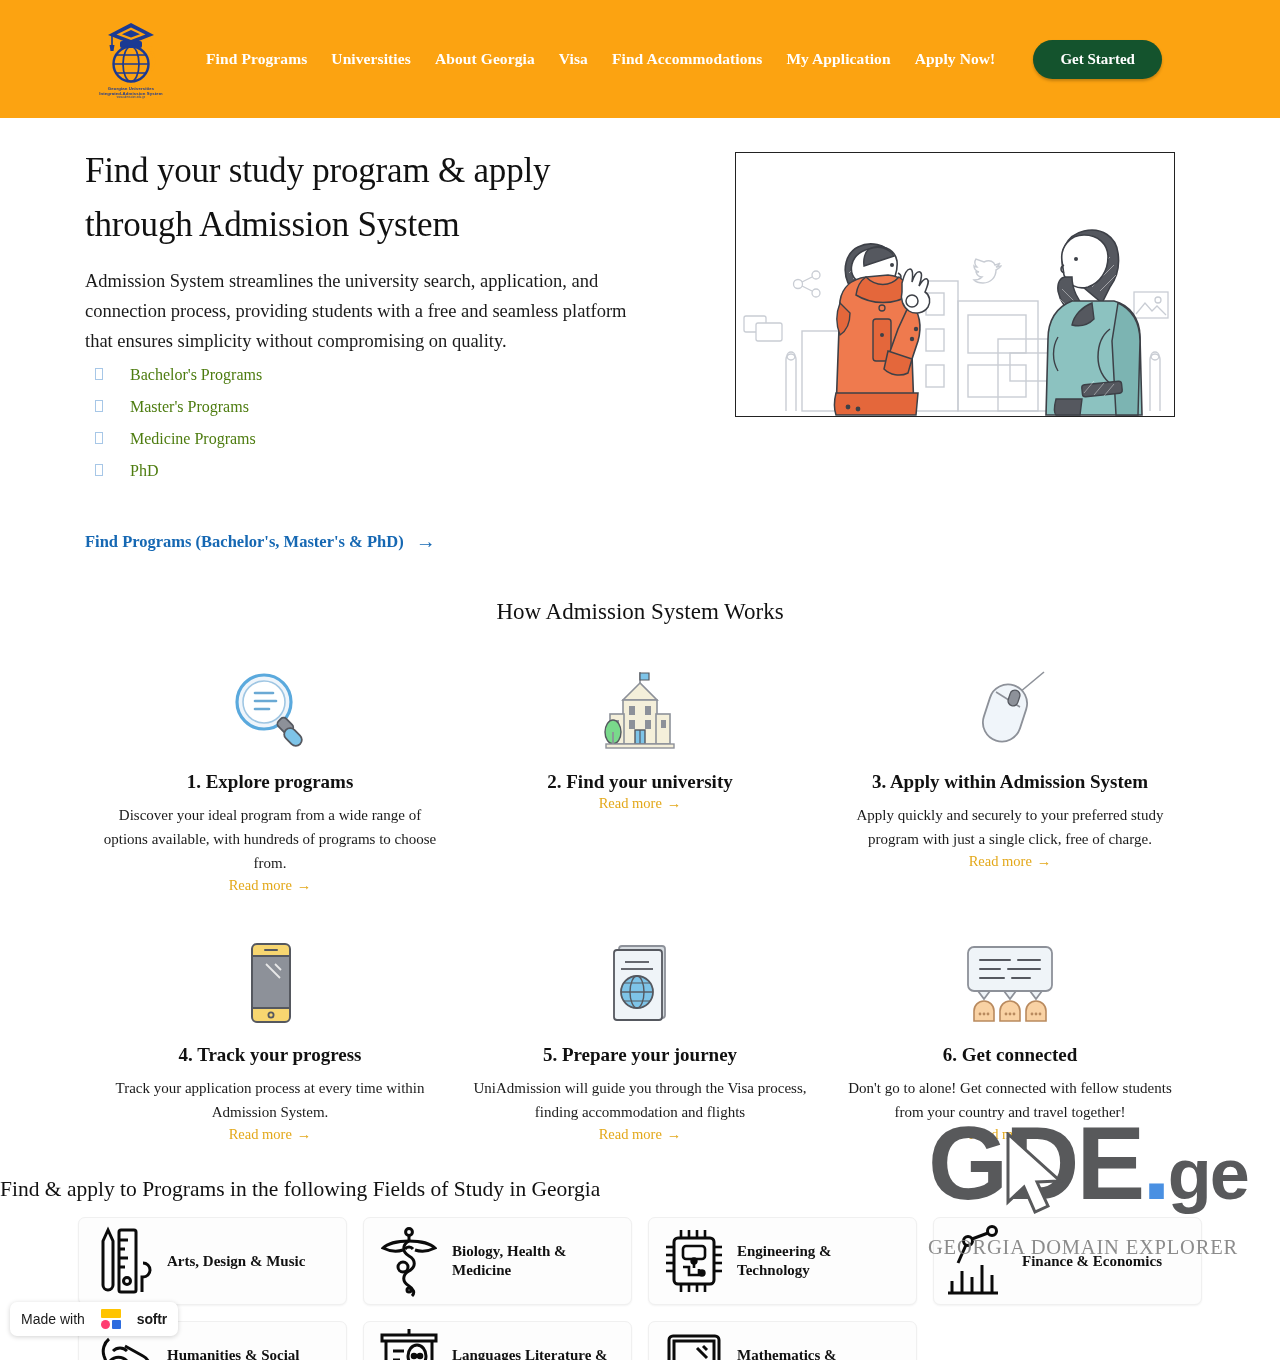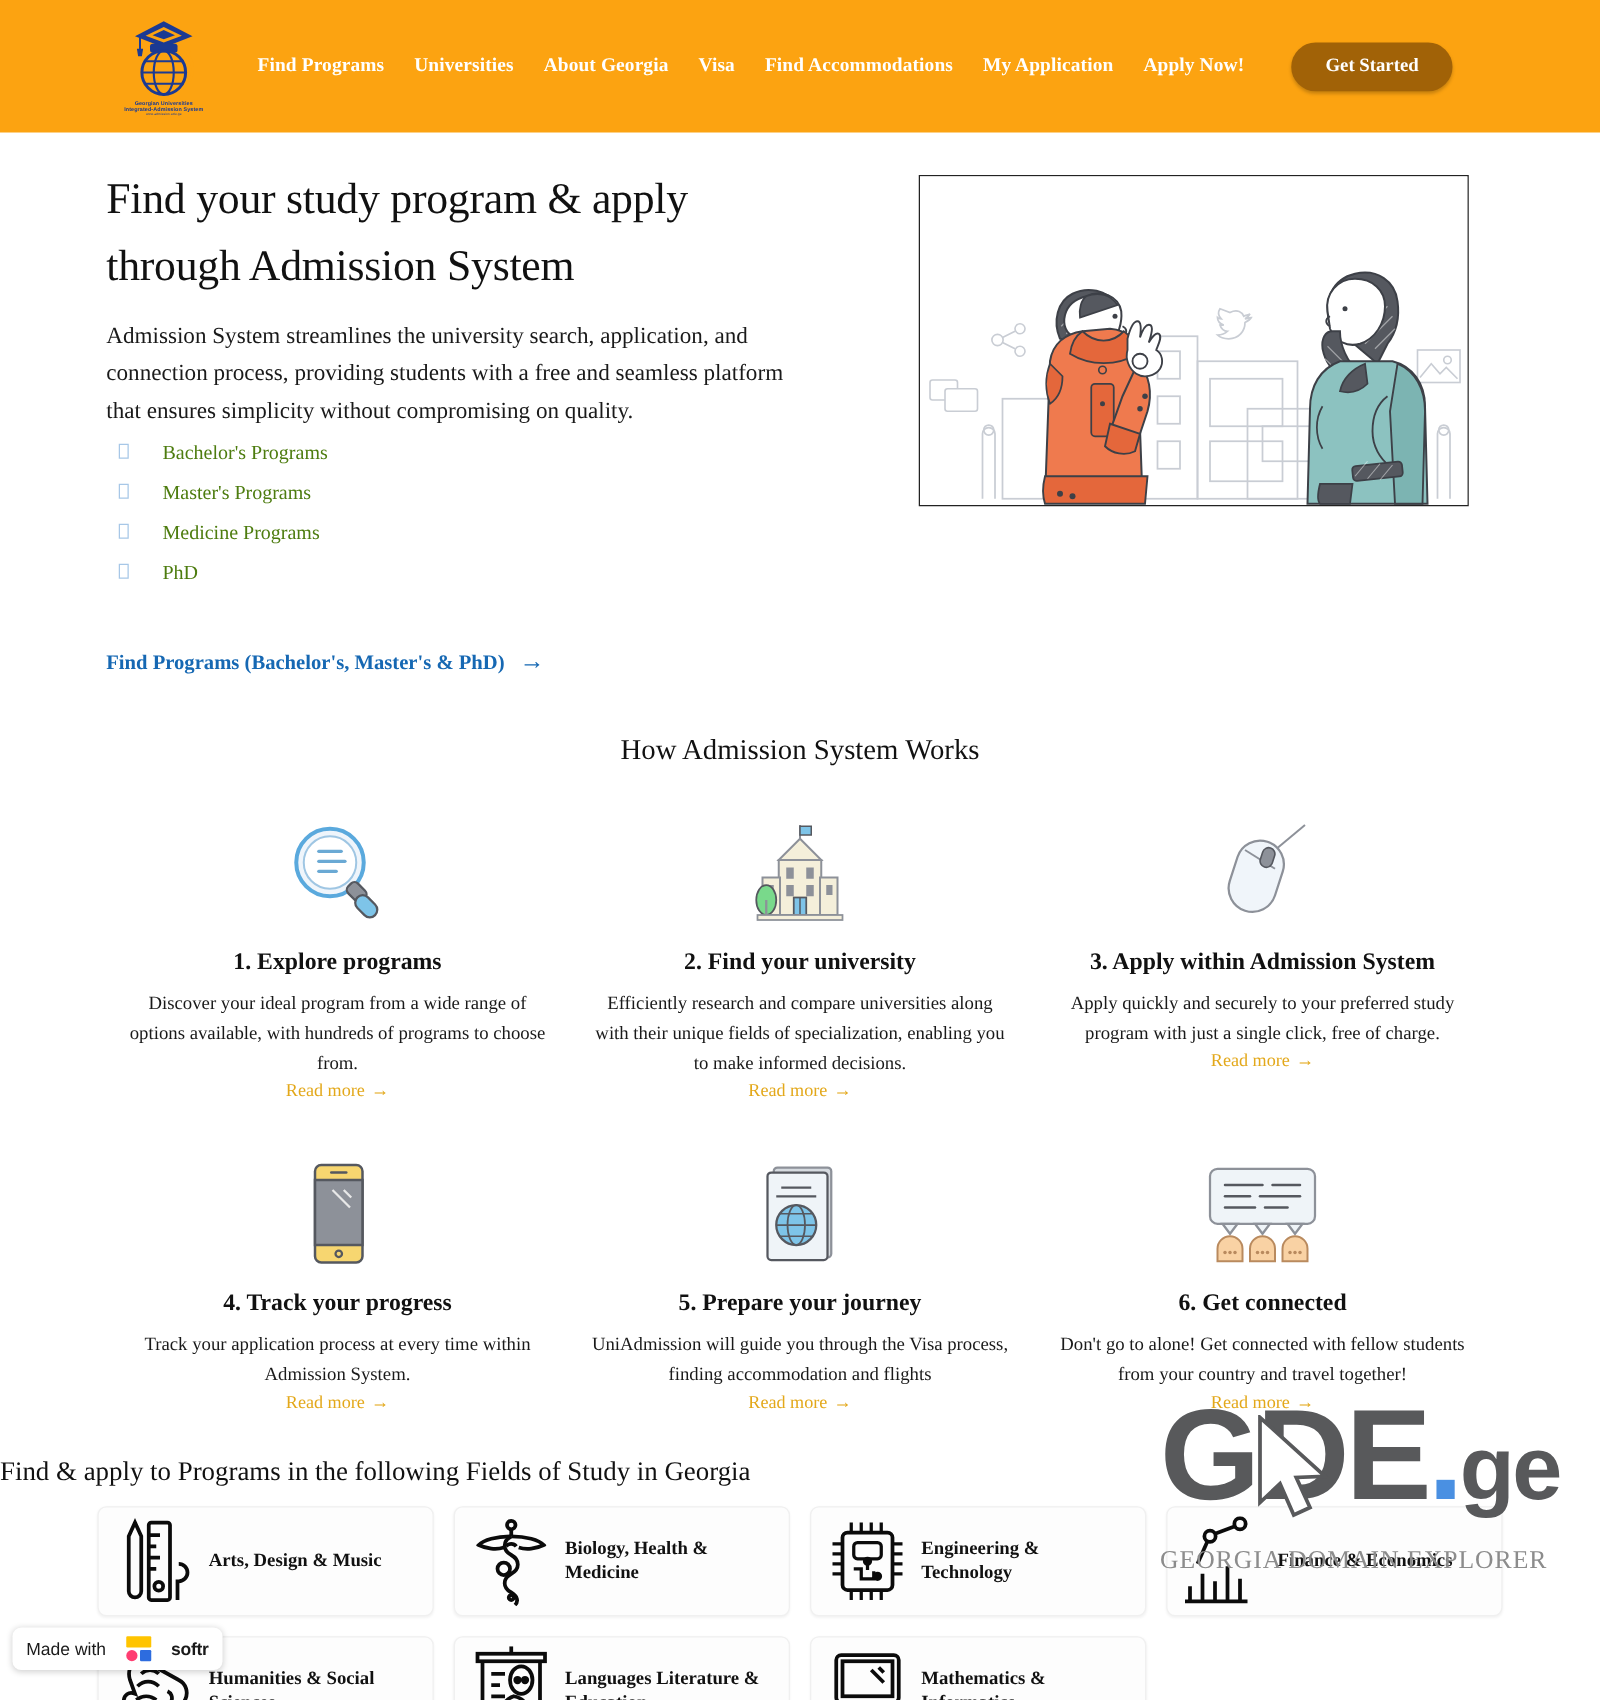--- a/index.html
+++ b/index.html
@@ -8,21 +8,21 @@
     width: 1280px;
     height: 1360px;
     background: #ffffff;
     font-family: "Liberation Serif", "DejaVu Serif", serif;
     overflow: hidden;
     position: relative;
   }
 
   
   .header {
-    height: 106px;
+    height: 118px;
     background: #fca311;
     display: flex;
     align-items: center;
     padding: 0 60px 0 85px;
     position: relative;
   }
   .logo-wrap {
     width: 92px;
     height: 100px;
     display: flex;
@@ -54,21 +54,21 @@
     color: #ffffff;
     font-size: 15.5px;
     font-weight: bold;
     padding: 0 12px;
     white-space: nowrap;
     cursor: pointer;
     letter-spacing: .1px;
   }
   .cta-btn {
     margin-left: 26px;
-    background: #a16207;
+    background: #14532d;
     color: #fff;
     border: none;
     border-radius: 22px;
     padding: 11px 27px;
     font-size: 15px;
     font-weight: bold;
     font-family: "Liberation Serif", serif;
     cursor: pointer;
     box-shadow: 0 2px 3px rgba(0,0,0,.22);
     white-space: nowrap;
@@ -505,21 +505,20 @@
         <rect x="18" y="50" width="5" height="8" fill="#8d9199"></rect>
         <rect x="65" y="50" width="5" height="8" fill="#8d9199"></rect>
         <rect x="39" y="60" width="10" height="14" fill="#7ec4e8" stroke="#55585f" stroke-width="1.4"></rect>
         <line x1="44" y1="60" x2="44" y2="74" stroke="#55585f" stroke-width="1.2"></line>
         <ellipse cx="17" cy="62" rx="8" ry="12" fill="#79d98b" stroke="#55585f" stroke-width="1.4"></ellipse>
         <line x1="17" y1="62" x2="17" y2="76" stroke="#8d9199" stroke-width="1.8"></line>
         <rect x="10" y="74" width="68" height="4" fill="#f4efda" stroke="#8d9199" stroke-width="1.4"></rect>
       </svg>
     </div>
     <div class="step-title">2. Find your university</div>
-    <div class="step-desc">Efficiently research and compare universities along with their unique fields of specialization, enabling you to make informed decisions.</div>
     <a class="read-more">
       <span>Read more</span>
       <span>→</span>
     </a>
   </div>
 
   <div class="step">
     <div class="step-icon">
       <svg width="84" height="80" viewBox="0 0 84 80">
         <line x1="52" y1="22" x2="76" y2="2" stroke="#8d9199" stroke-width="1.6"></line>

